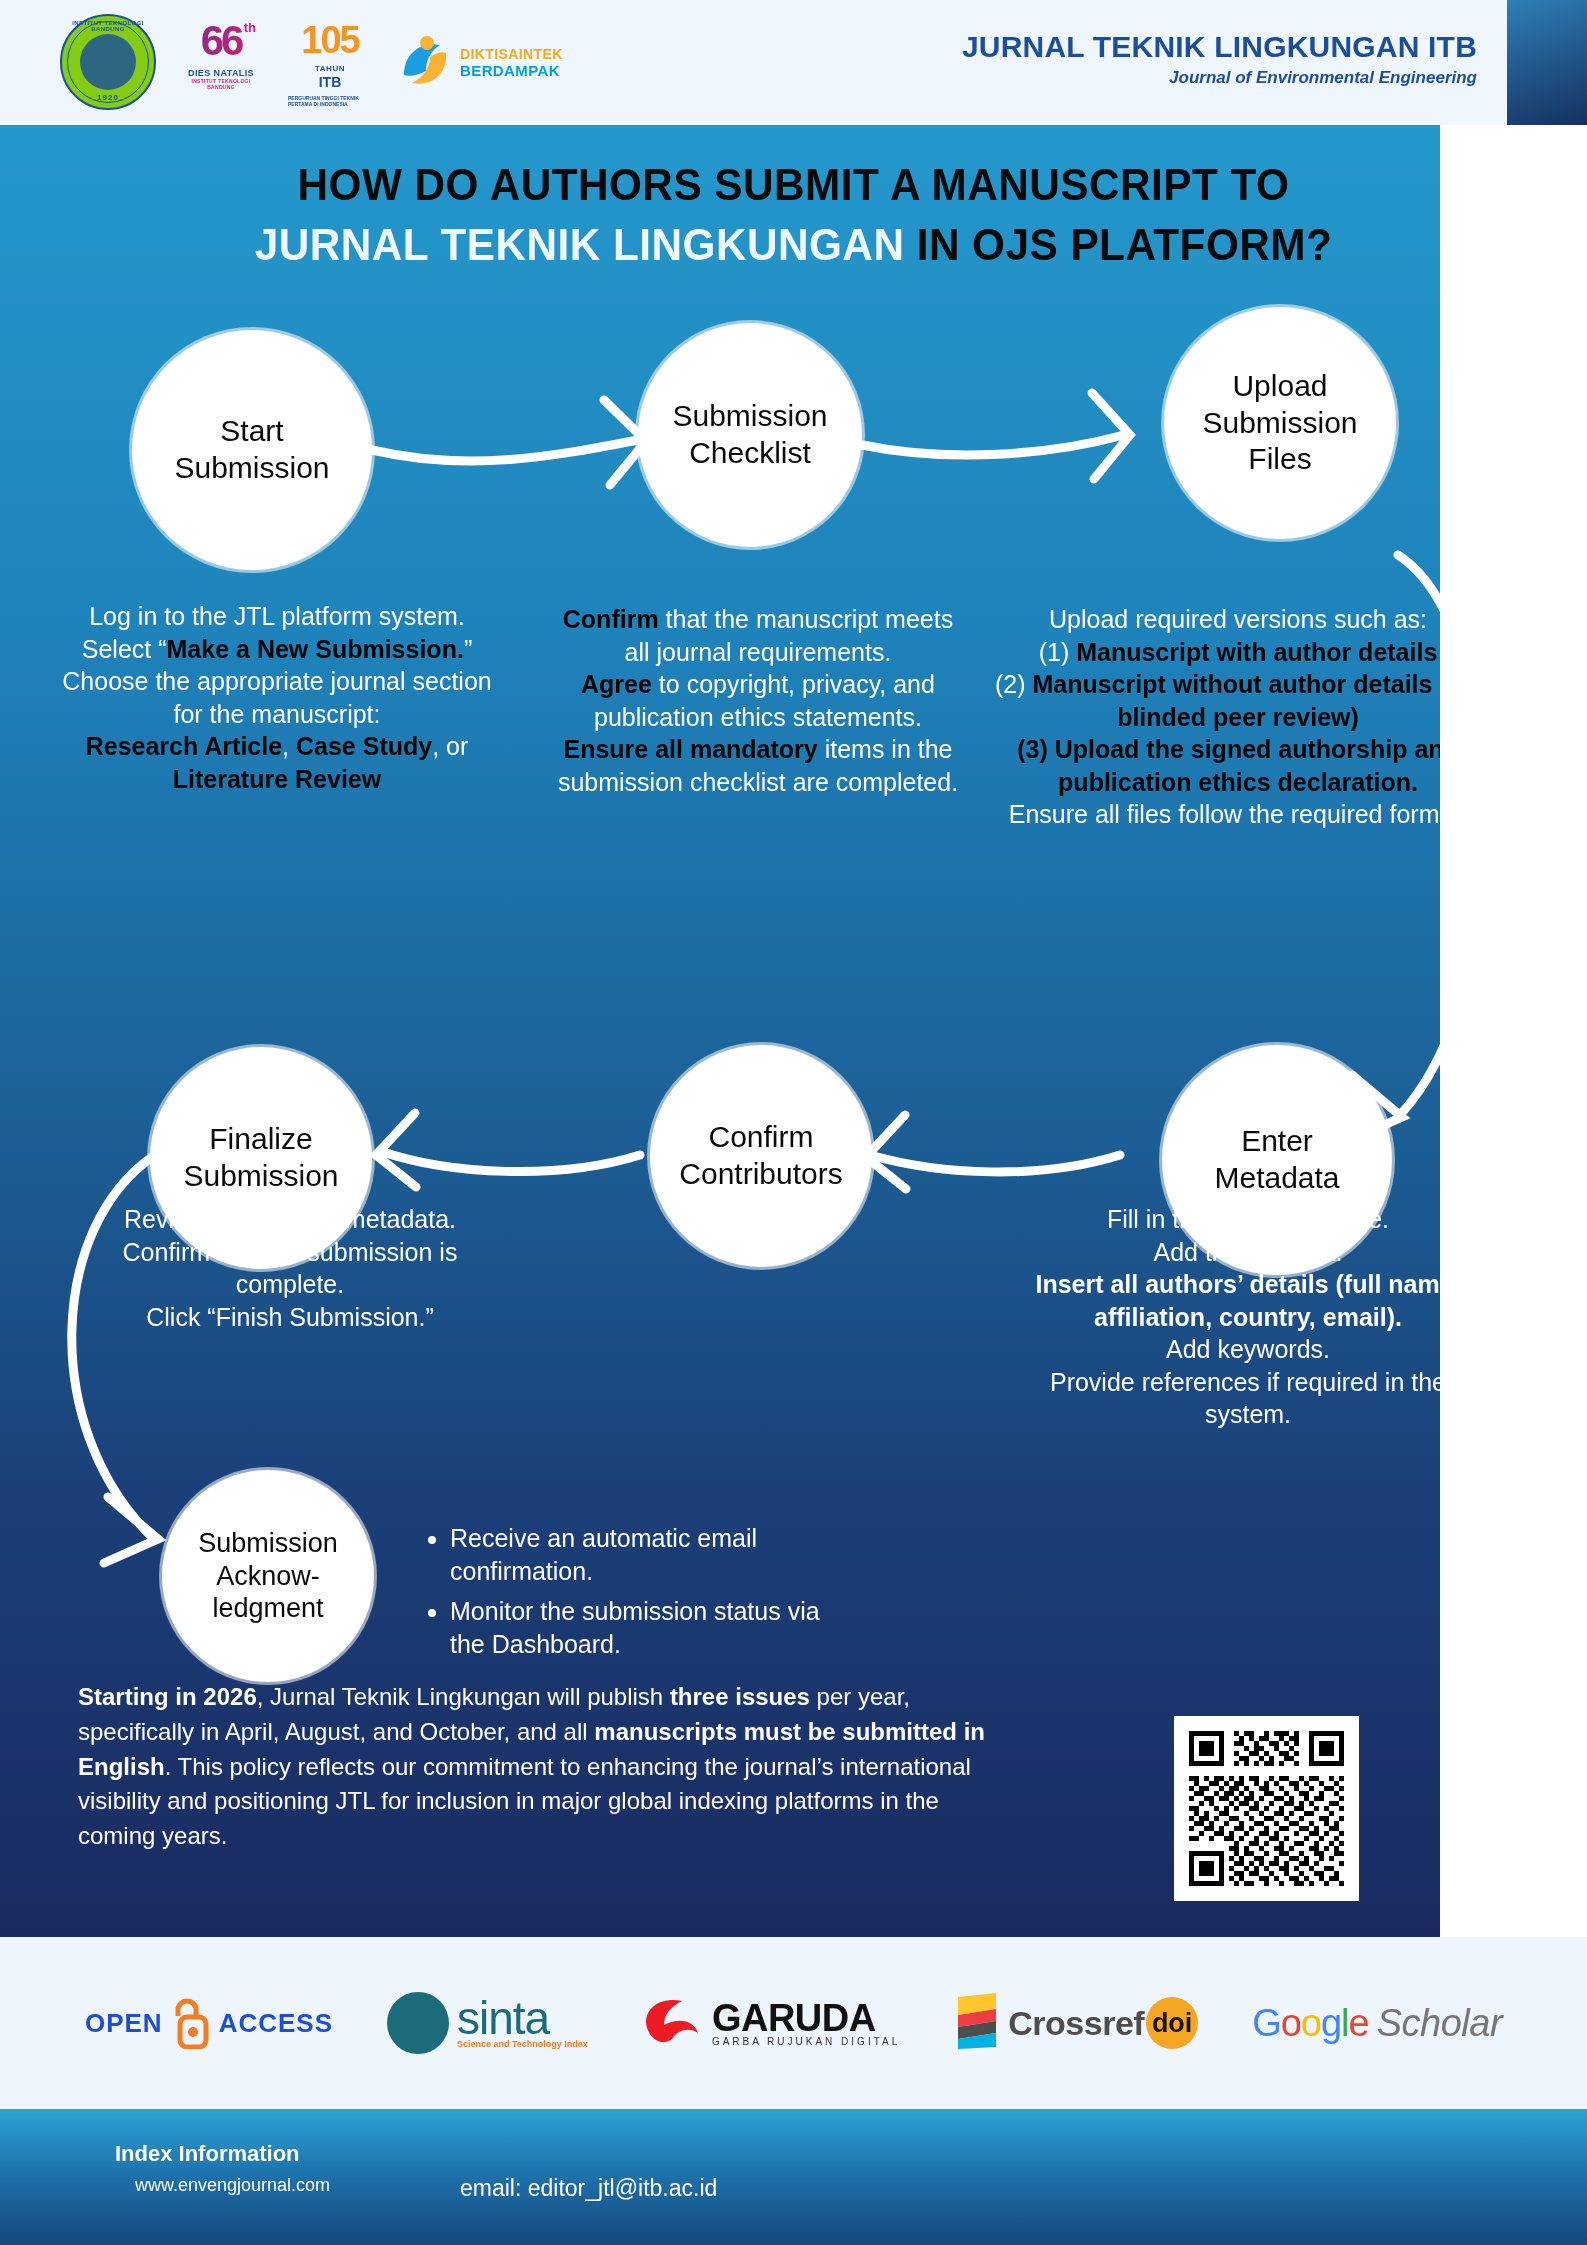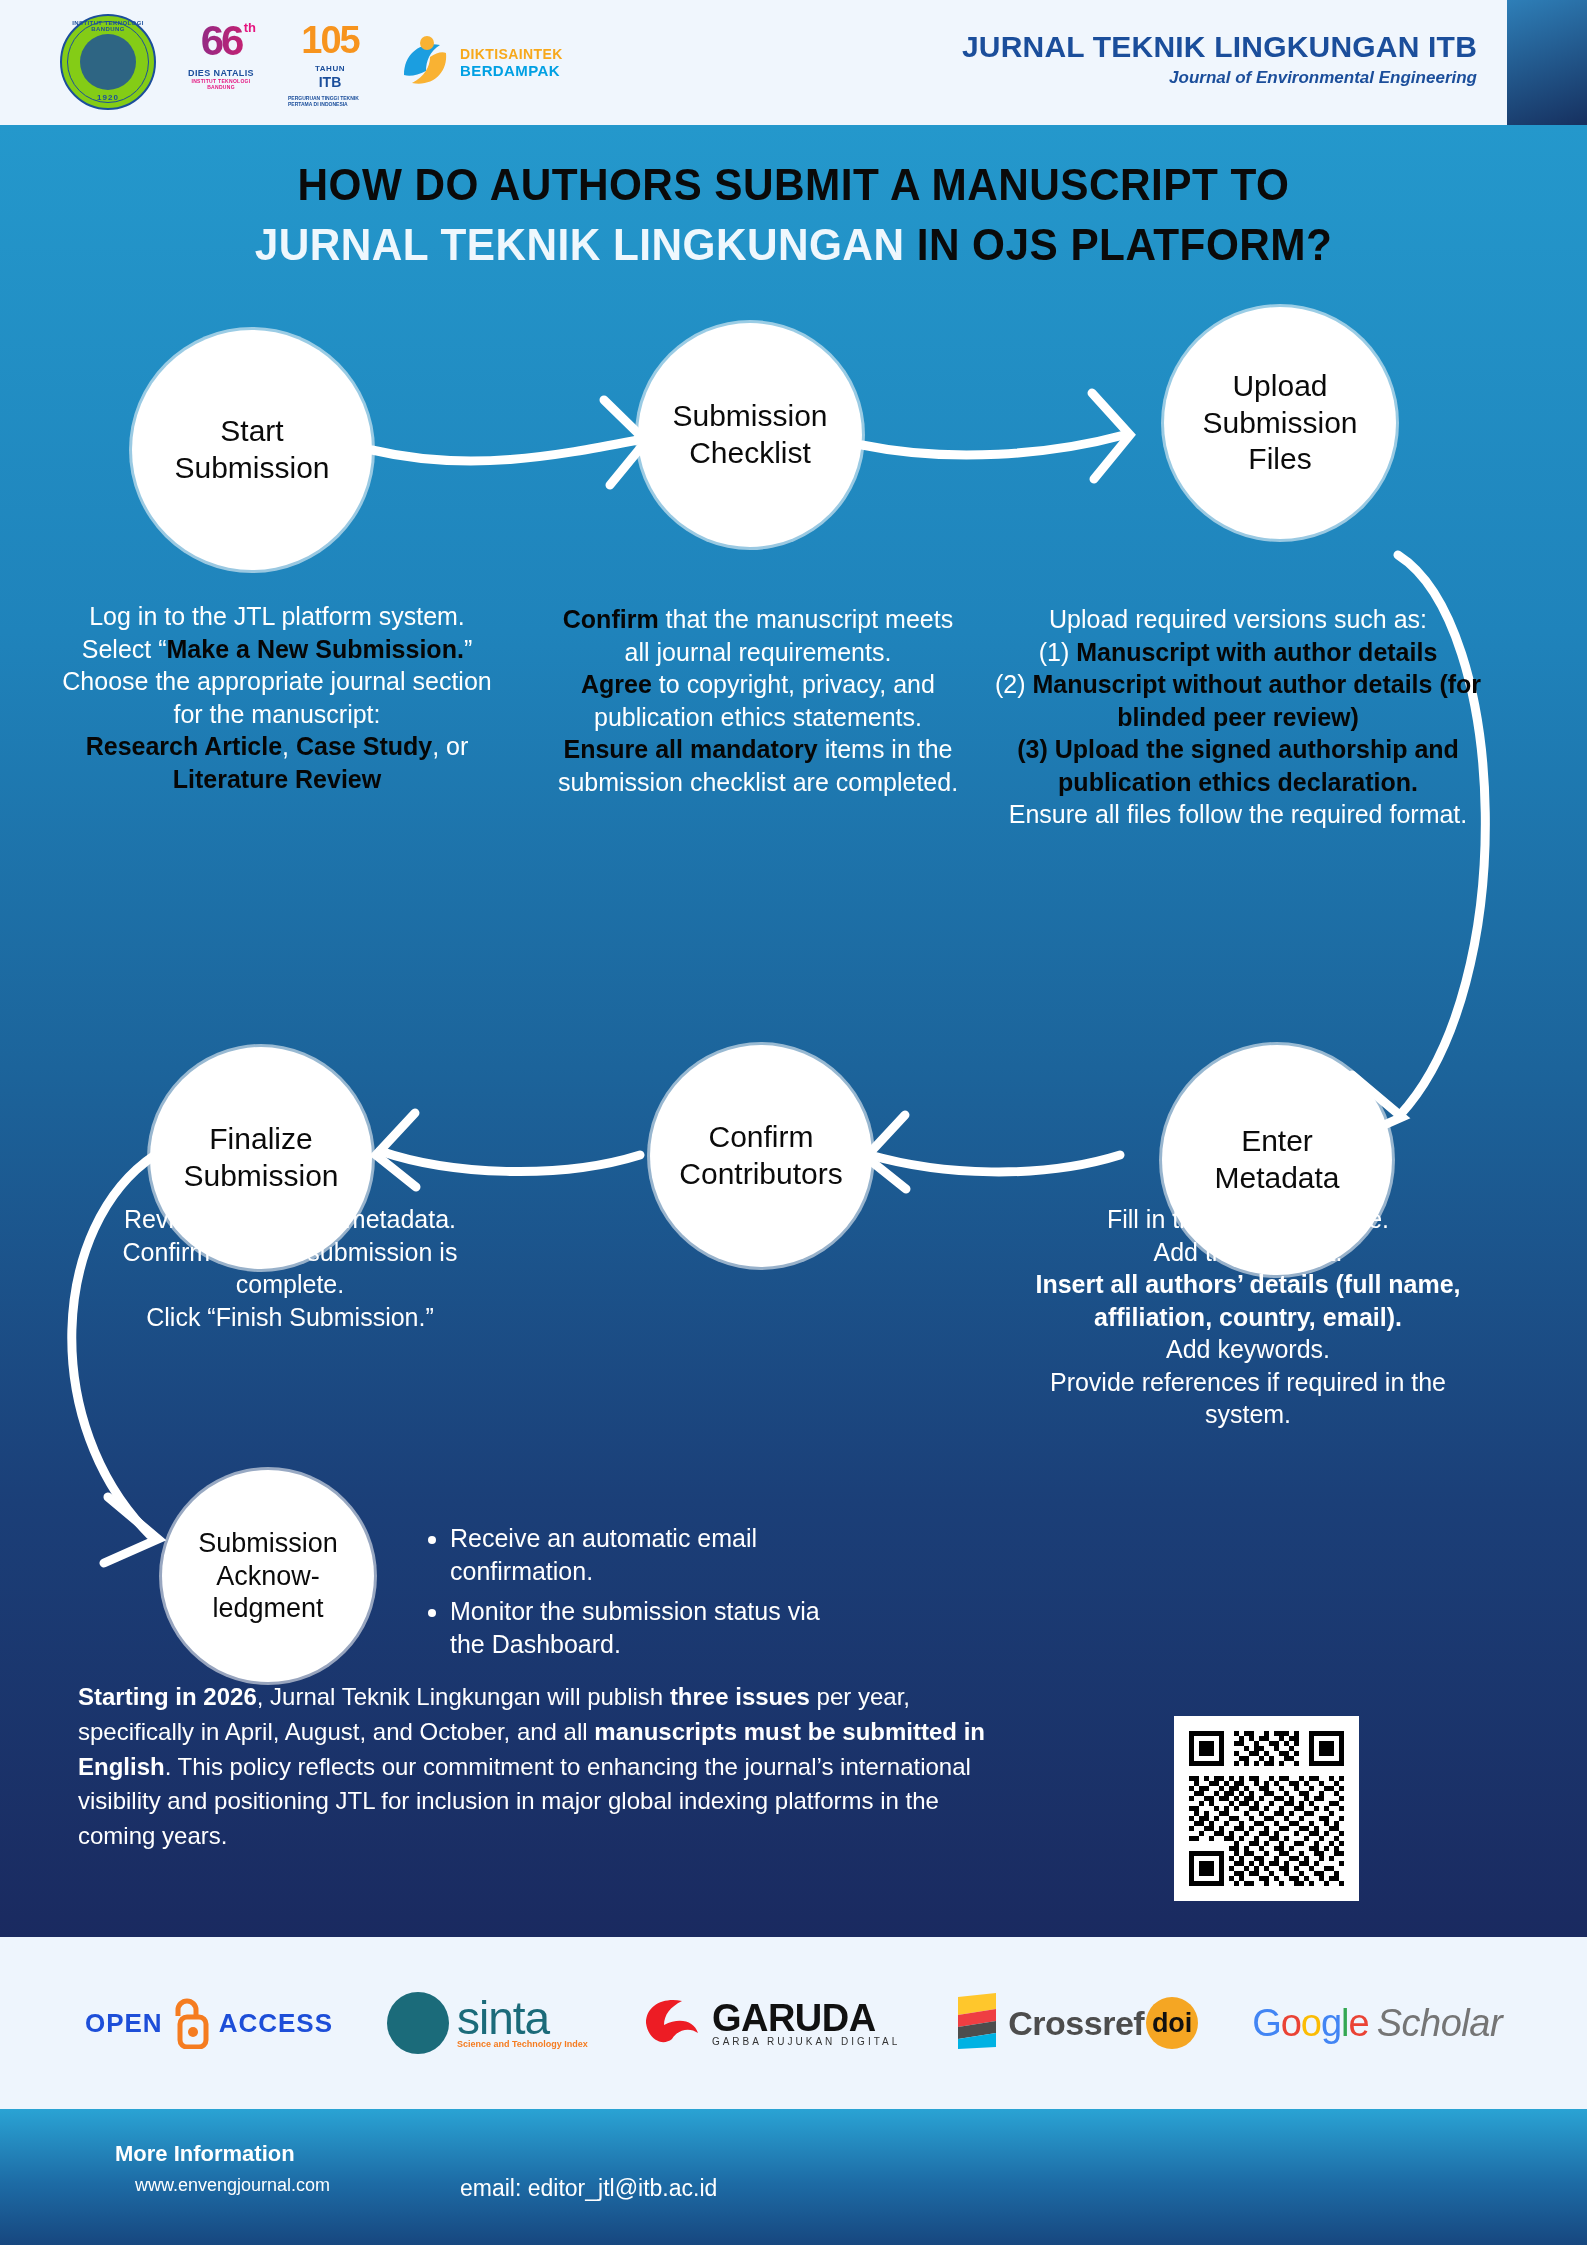--- a/index.html
+++ b/index.html
@@ -56,21 +56,21 @@
   .dikti .mark{width:58px;height:62px;position:relative;}
   .dikti .txt .l1{font-size:14px;font-weight:bold;color:#f7a81b;letter-spacing:.4px;}
   .dikti .txt .l2{font-size:15px;font-weight:bold;color:#00a0e3;letter-spacing:.4px;}
 
   #hdr-title{position:absolute;right:110px;top:30px;text-align:right;}
   #hdr-title .t1{font-size:30px;font-weight:bold;color:#1b4e9b;letter-spacing:.2px;}
   #hdr-title .t2{font-size:17px;font-style:italic;font-weight:bold;color:#1b4e9b;margin-top:4px;}
 
   
   #main{
-    position:absolute;left:0;top:125px;width:1587px;height:1812px;
+    position:absolute;left:0;top:125px;width:1440px;height:1812px;
     background:linear-gradient(180deg,#2498cc 0%, #1f83bb 28%, #1c649b 52%, #1b3f78 76%, #1a2a60 100%);
     overflow:hidden;
   }
 
   
   #title{position:absolute;left:0;top:30px;width:1587px;text-align:center;
      font-family:"Liberation Sans", sans-serif;}
   #title .line{font-size:45px;font-weight:bold;letter-spacing:.5px;line-height:60px;
      font-stretch:condensed;transform:scaleX(.94);transform-origin:center;}
   #title .dark{color:#0a0a0a;}
@@ -576,18 +576,18 @@
     </div>
 
     <div class="ix">
       <span class="gs-g"><span style="color:#4285f4">G</span><span style="color:#ea4335">o</span><span style="color:#fbbc05">o</span><span style="color:#4285f4">g</span><span style="color:#34a853">l</span><span style="color:#ea4335">e</span></span>
       <span class="gs-scholar">Scholar</span>
     </div>
 
   </div>
 
   <div id="footer">
-    <div class="more">More Information</div>
+    <div class="more">Index Information</div>
     <div class="web">www.envengjournal.com</div>
     <div class="mail">email: editor_jtl@itb.ac.id</div>
   </div>
 
 </div>
 
 </body></html>

